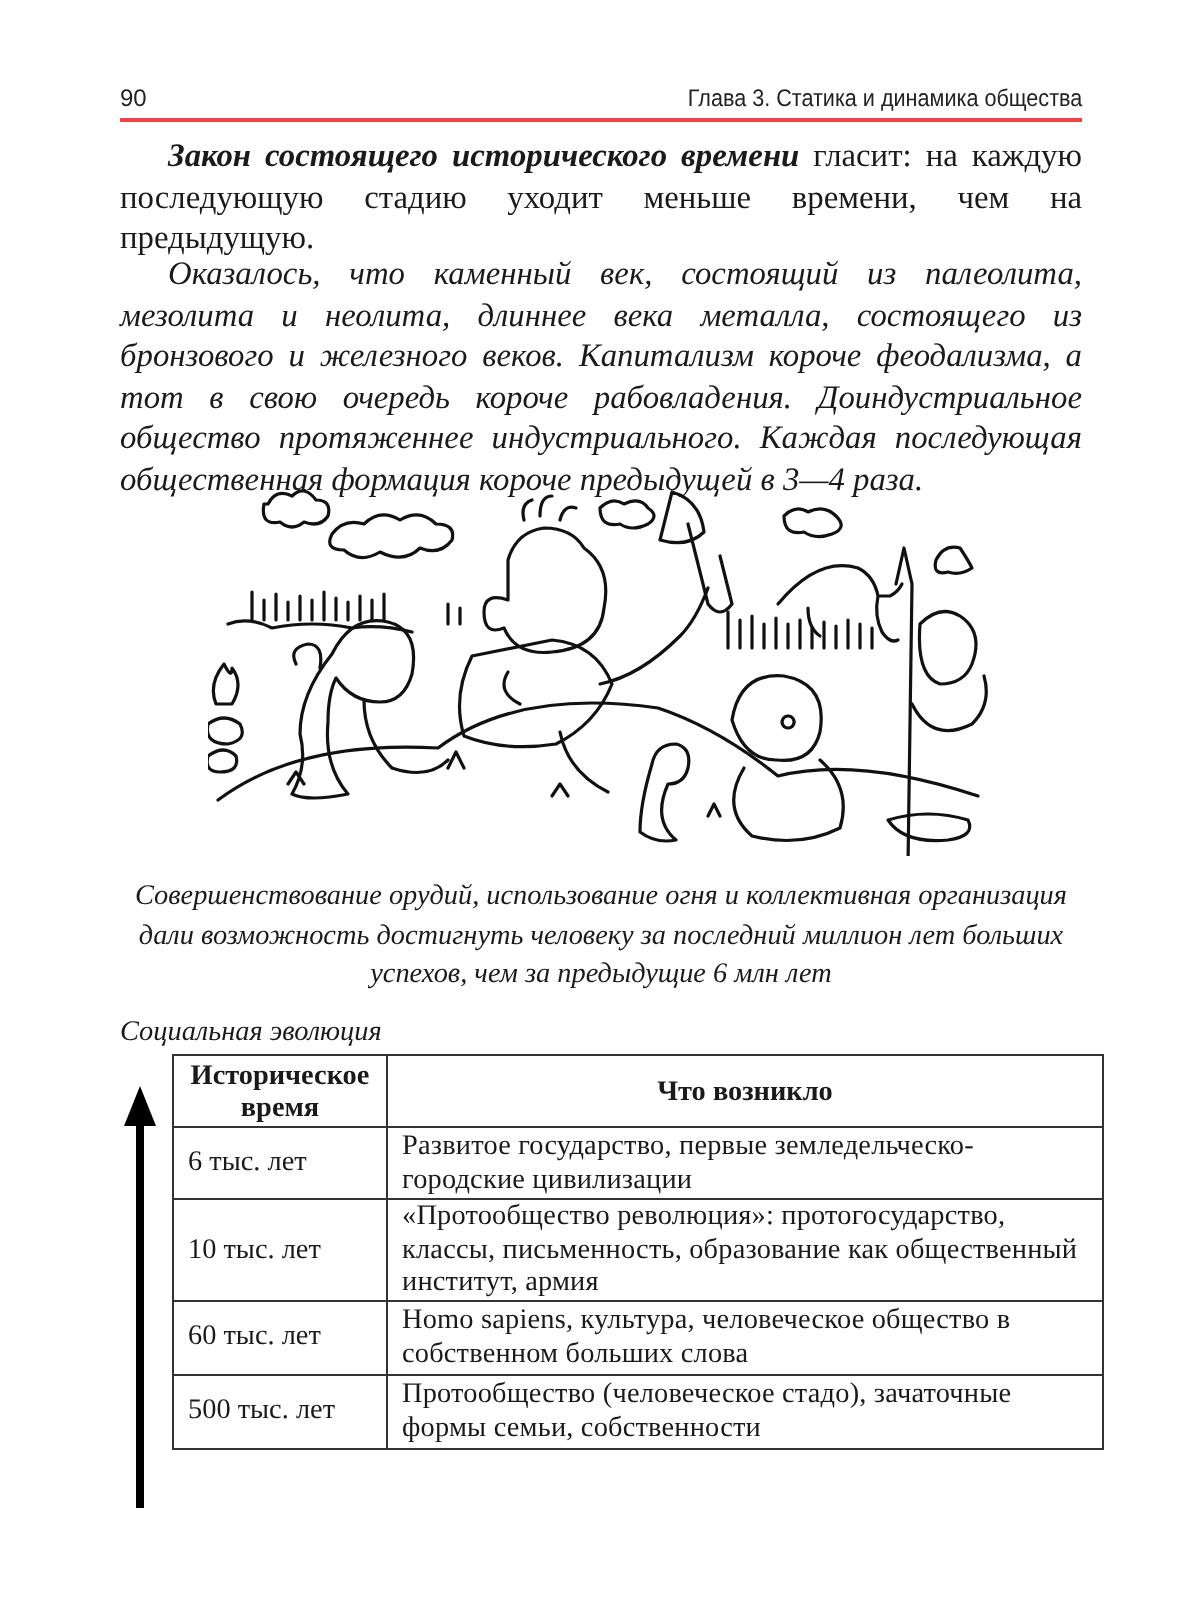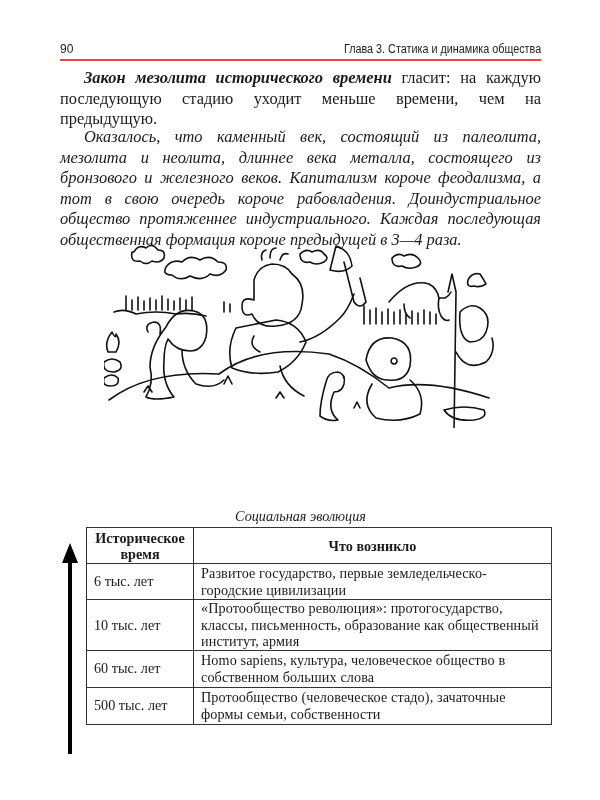--- a/index.html
+++ b/index.html
@@ -27,21 +27,21 @@
   .illustration svg { width: 100%; height: 100%; }
 
   .caption {
     position: absolute; left: 60px; top: 439px; width: 481px;
     font-family: "Liberation Serif", serif; font-style: italic; font-size: 14.2px; line-height: 19.5px;
     text-align: center; margin: 0;
   }
   .table-title {
     position: absolute; left: 60px; top: 507px; width: 481px;
     font-family: "Liberation Serif", serif; font-style: italic; font-size: 14.2px; line-height: 18px;
-    text-align: center; margin: 0;
+    text-align: left; margin: 0;
   }
 
   .timeline-arrow { position: absolute; left: 62px; top: 543px; width: 16px; height: 212px; }
   .timeline-arrow .head {
     position: absolute; left: 0; top: 0; width: 0; height: 0;
     border-left: 8px solid transparent; border-right: 8px solid transparent; border-bottom: 20px solid #000;
   }
   .timeline-arrow .shaft { position: absolute; left: 6px; top: 18px; width: 4px; height: 193px; background: #000; }
 
   table.evo {
@@ -62,21 +62,21 @@
 </head>
 <body>
 
 <div class="page">
 
   <div class="running-head">
     <span class="page-num">90</span>
     <span class="chapter">Глава 3. Статика и динамика общества</span>
   </div>
 
-  <p class="para p1"><span class="law">Закон мезолита исторического времени</span><span> гласит: на каждую последующую стадию уходит меньше времени, чем на предыдущую.</span></p>
+  <p class="para p1"><span class="law">Закон состоящего исторического времени</span><span> гласит: на каждую последующую стадию уходит меньше времени, чем на предыдущую.</span></p>
 
   <p class="para p2">Оказалось, что каменный век, состоящий из палеолита, мезолита и неолита, длиннее века металла, состоящего из бронзового и железного веков. Капитализм короче феодализма, а тот в свою очередь короче рабовладения. Доиндустриальное общество протяженнее индустриального. Каждая последующая общественная формация короче предыдущей в 3—4 раза.</p>
 
   <div class="illustration">
     <svg viewBox="0 0 392 196" fill="none" stroke="#111" stroke-width="1.6" stroke-linecap="round" stroke-linejoin="round">
 
       <path d="M30 20 q4-8 12-4 q6-6 12 2 q8 0 6 8 q-4 6-12 3 q-6 5-12 0 q-10 2-8-9z"></path>
       <path d="M62 35 q6-8 16-5 q8-8 18-2 q10-6 18 2 q10 0 8 8 q-6 8-16 4 q-8 8-20 2 q-10 6-18-1 q-10 0-6-8z"></path>
       <path d="M196 22 q6-6 12-2 q8-4 12 2 q6 4 0 8 q-8 4-14 0 q-10 2-10-8z"></path>
       <path d="M288 26 q6-6 12-2 q8-4 14 2 q6 6-2 9 q-8 3-14-1 q-10 2-10-8z"></path>
@@ -105,20 +105,21 @@
 
       <path d="M262 128 q4-24 26-22 q22 4 18 28 q-4 16-22 14 q-16 0-22-20z M268 152 q-12 20 4 34 q24 6 44-4 q6-20-10-34"></path>
       <path d="M290 126 a3 3 0 1 0 0.1 0"></path>
 
       <path d="M344 60 l4-18 l4 18 l-2 140"></path>
       <path d="M356 80 q10-10 20-4 q12 8 6 24 q-4 10-16 10 q-12-4-10-30z M352 120 q10 20 30 10 q10-10 6-24"></path>
       <path d="M340 178 q20-6 40 0 q4 8-10 10 q-22 2-30-10z"></path>
     </svg>
   </div>
 
+  <p class="caption">Совершенствование орудий, использование огня и коллективная организация дали возможность достигнуть человеку за последний миллион лет больших успехов, чем за предыдущие 6 млн лет</p>
 
   <p class="table-title">Социальная эволюция</p>
 
   <div class="timeline-arrow">
     <div class="head"></div>
     <div class="shaft"></div>
   </div>
 
   <table class="evo">
     <thead>

